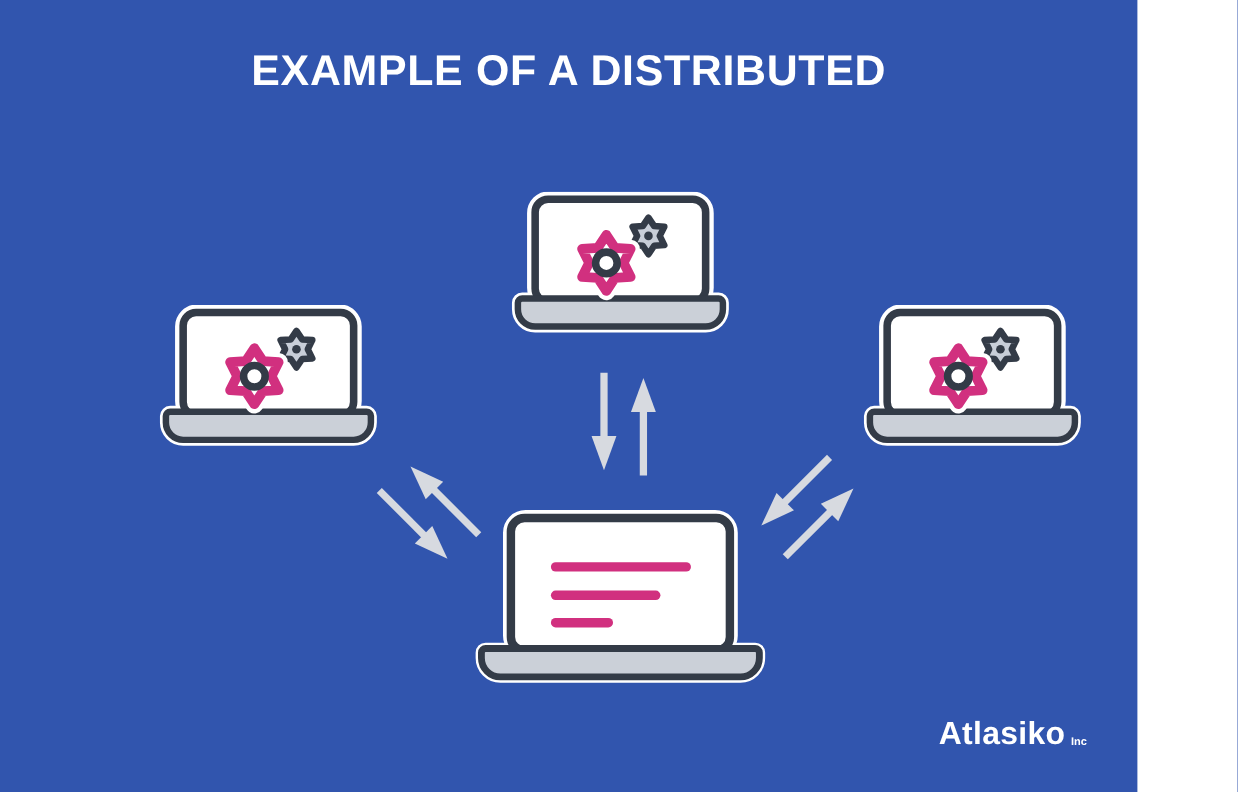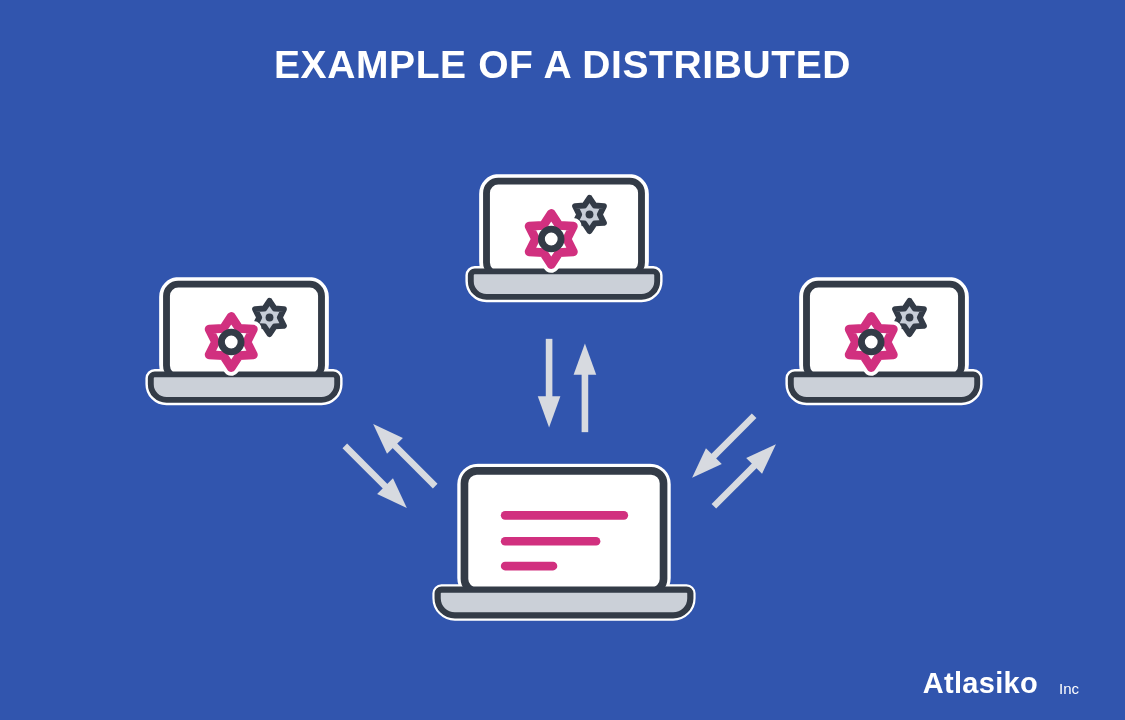--- a/index.html
+++ b/index.html
@@ -4,21 +4,21 @@
 <style>
   html, body { margin: 0; padding: 0; }
   body {
     width: 1125px; height: 720px;
     background: #fff;
     font-family: "Liberation Sans", sans-serif;
     overflow: hidden;
   }
   .canvas {
     position: relative;
-    width: 1125px; height: 720px;
+    width: 1034px; height: 720px;
     background: var(--c-background, #3155AE);
   }
   .title {
     position: absolute;
     top: 40px; left: 0; right: 0;
     text-align: center;
     color: #fff;
     font-weight: bold;
     font-size: 39px;
     line-height: 1.3;
@@ -27,27 +27,27 @@
   .abs { position: absolute; }
   .laptop-top    { left: 461px; top: 174px; width: 206px; height: 130px; }
   .laptop-left   { left: 141px; top: 277px; width: 206px; height: 130px; }
   .laptop-right  { left: 781px; top: 277px; width: 206px; height: 130px; }
   .laptop-center { left: 430px; top: 463px; width: 268px; height: 165px; }
   .arrows-vert   { left: 534px; top: 336px; width: 66px;  height: 99px; }
   .arrows-left   { left: 357px; top: 417px; width: 66px;  height: 98px; transform: rotate(-45deg); }
   .arrows-right  { left: 701px; top: 412px; width: 66px;  height: 98px; transform: rotate(45deg); }
   .brand {
     position: absolute;
-    right: 46px; bottom: 20px;
+    right: 46px; bottom: 36px;
     color: #fff;
     display: flex;
     align-items: baseline;
   }
   .brand-name   { font-size: 29px; font-weight: bold; letter-spacing: 0.3px; }
-  .brand-suffix { font-size: 15px; font-weight: normal; margin-left: 21px; position: relative; top: 1px; }
+  .brand-suffix { font-size: 10px; font-weight: bold; margin-left: 5px; position: relative; top: 1px; }
   .defs-holder  { position: absolute; width: 0; height: 0; overflow: hidden; }
 </style>
 </head>
 <body>
 
 <div class="canvas">
 
   <svg class="defs-holder" aria-hidden="true">
     <defs>
       <symbol id="sym-laptop-gears" viewBox="0 0 210 132">

